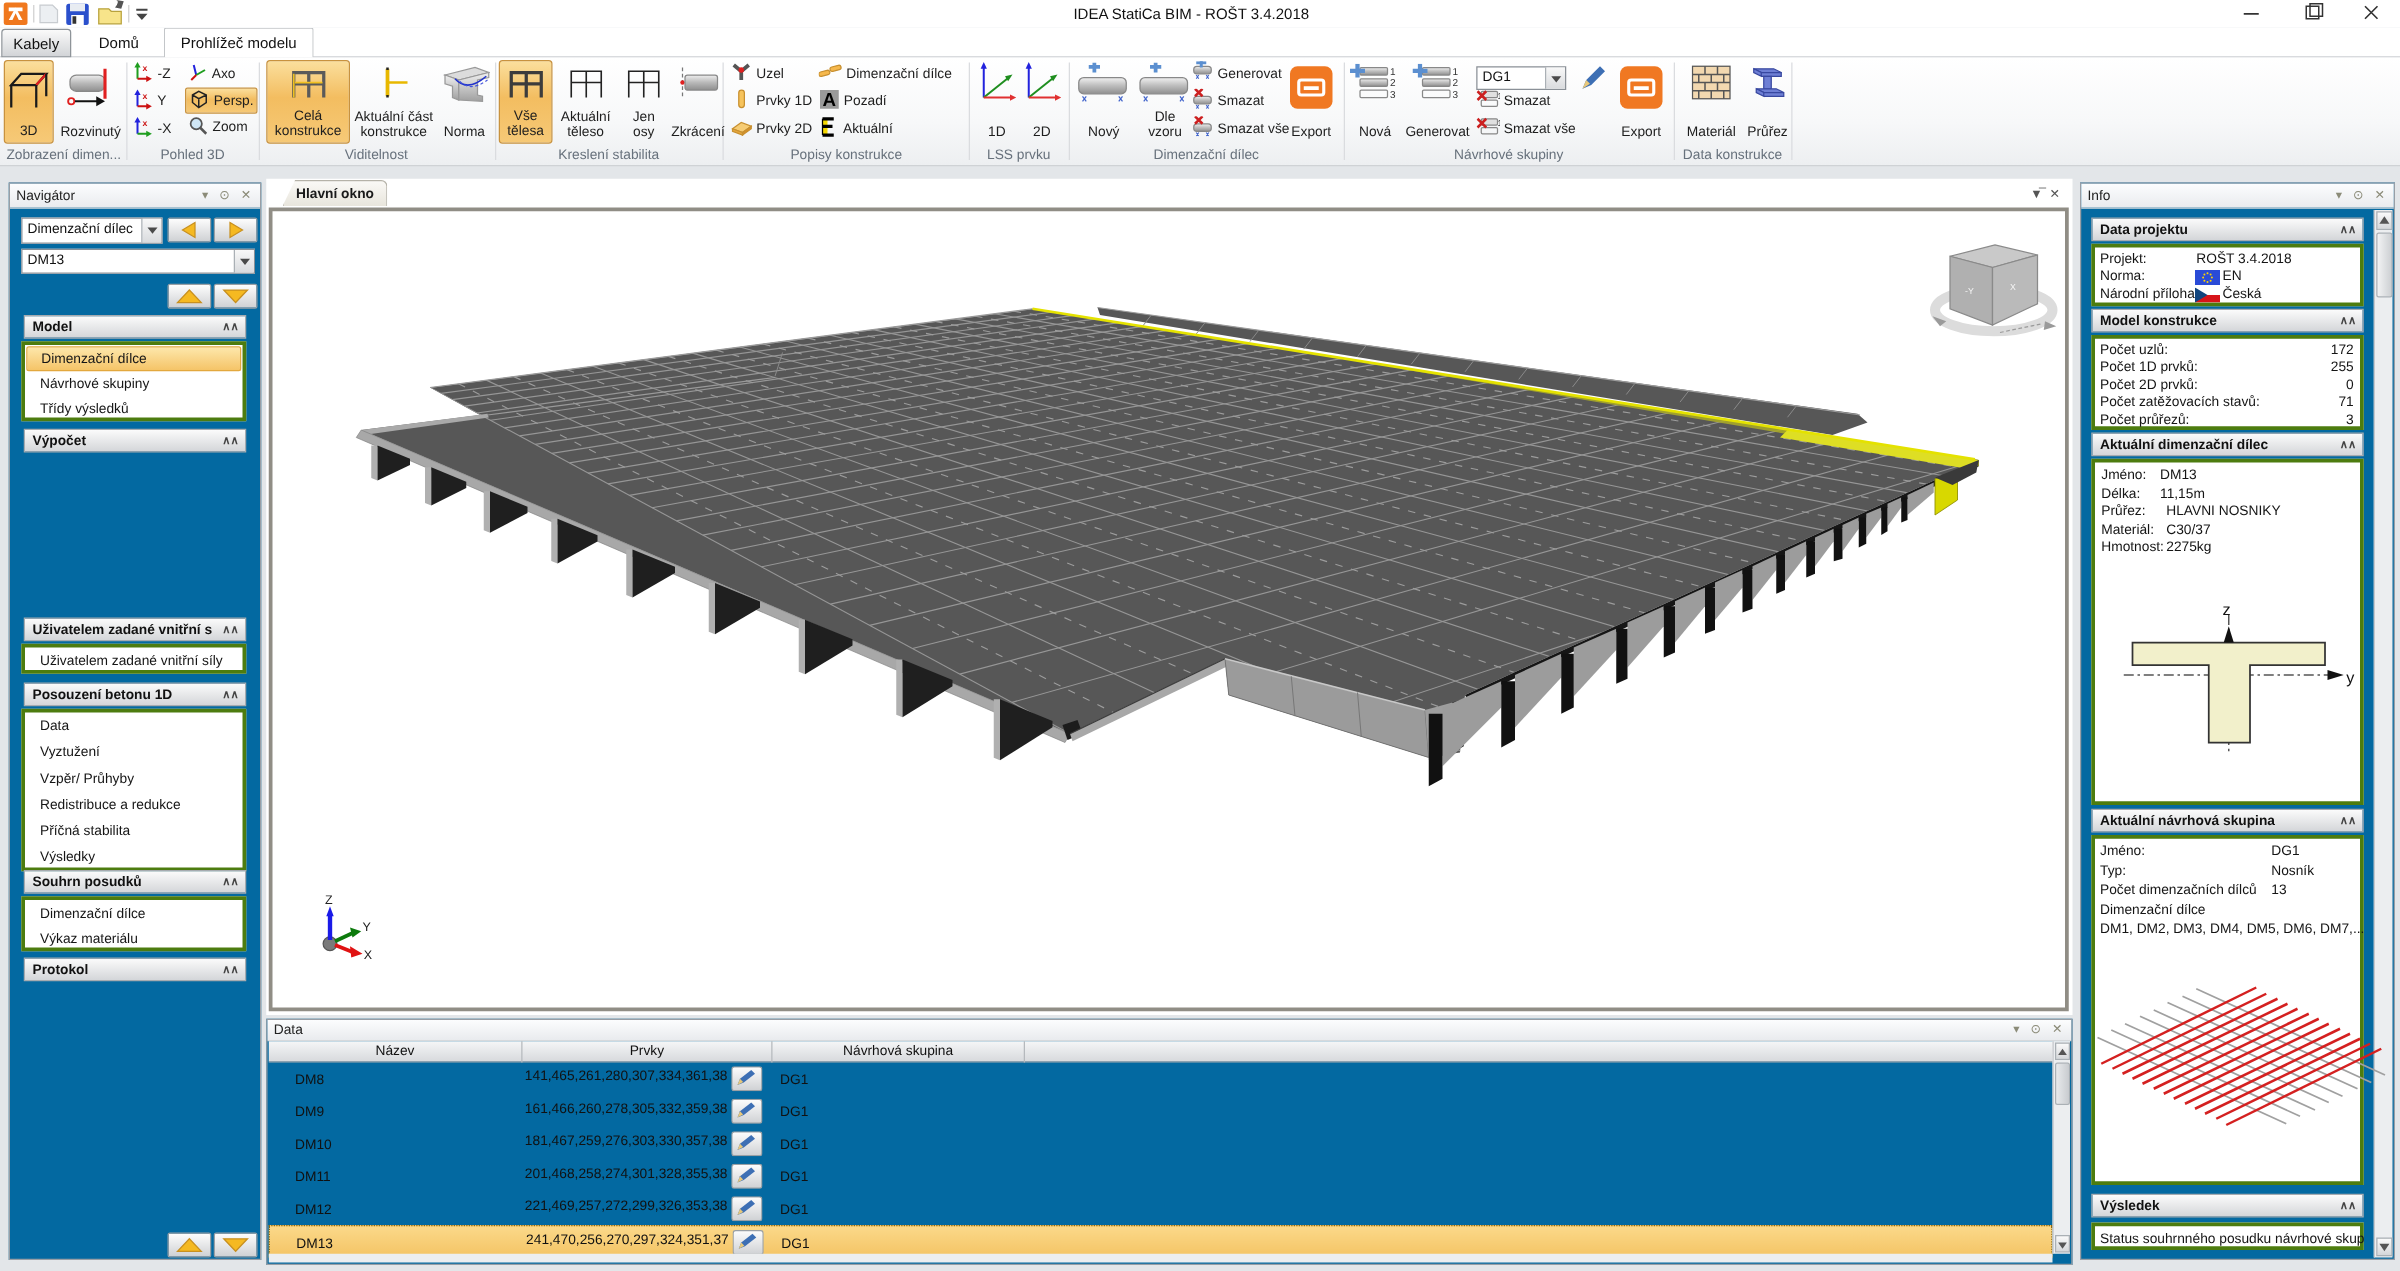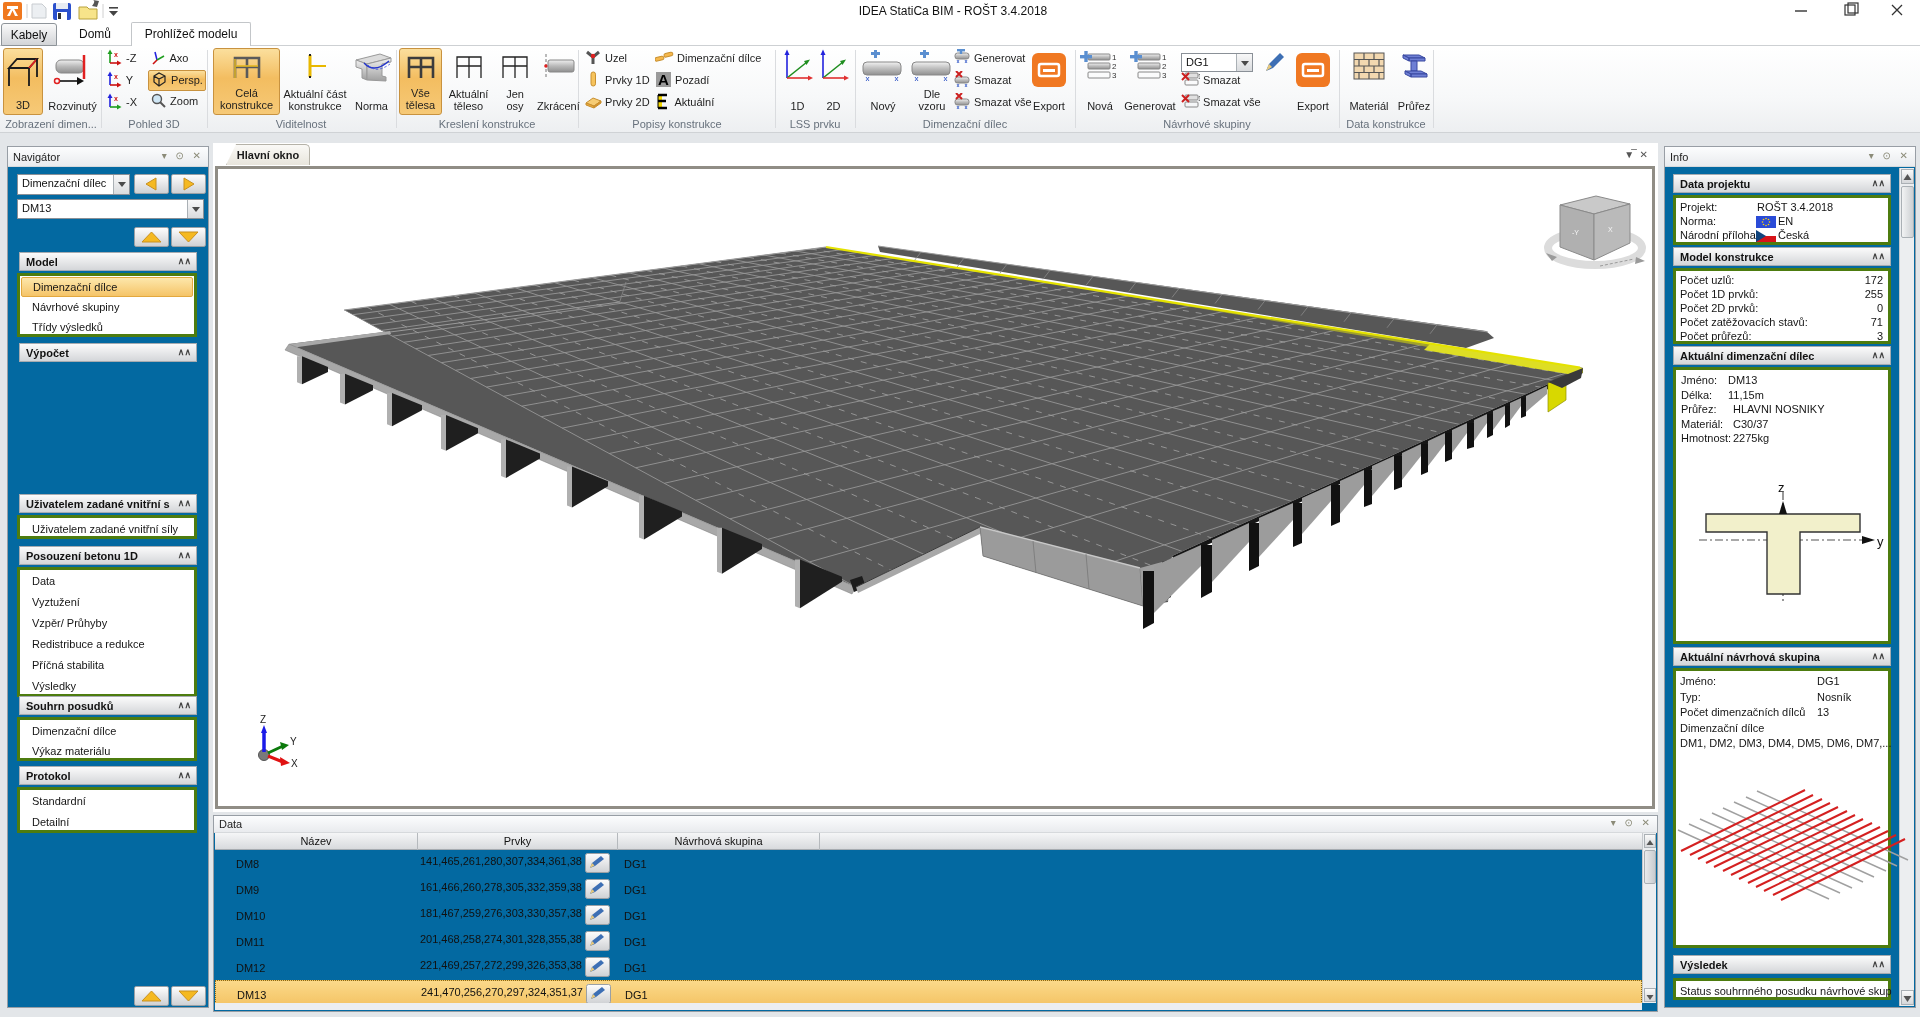--- a/index.html
+++ b/index.html
@@ -70,21 +70,21 @@
     <div class="gsep" style="left:396px"></div>
     <div class="gsep" style="left:578px"></div>
     <div class="gsep" style="left:775px"></div>
     <div class="gsep" style="left:855px"></div>
     <div class="gsep" style="left:1075px"></div>
     <div class="gsep" style="left:1339px"></div>
     <div class="gsep" style="left:1433px"></div>
     <div class="glabel" style="left:-39px;width:180px">Zobrazení dimen...</div>
     <div class="glabel" style="left:64px;width:180px">Pohled 3D</div>
     <div class="glabel" style="left:211px;width:180px">Viditelnost</div>
-    <div class="glabel" style="left:397px;width:180px">Kreslení konstrukce</div>
+    <div class="glabel" style="left:397px;width:180px">Kreslení stabilita</div>
     <div class="glabel" style="left:587px;width:180px">Popisy konstrukce</div>
     <div class="glabel" style="left:725px;width:180px">LSS prvku</div>
     <div class="glabel" style="left:875px;width:180px">Dimenzační dílec</div>
     <div class="glabel" style="left:1117px;width:180px">Návrhové skupiny</div>
     <div class="glabel" style="left:1296px;width:180px">Data konstrukce</div>
     <div class="bigbtn sel" style="left:3px;width:40px">
 <svg width="38" height="40" style="margin-top:3px">
         <path d="M5 16 L13 7 L33 7 L25 16 Z" fill="none" stroke="#1a1a1a" stroke-width="1.8"></path>
         <path d="M33 7 L25 16" stroke="#e02020" stroke-width="1.8"></path>
         <path d="M5 16 V34 M25 16 V34 M33 7 V25" stroke="#1a1a1a" stroke-width="1.8" fill="none"></path>
@@ -376,24 +376,20 @@
       <div class="item " style="top:64px">Redistribuce a redukce</div>
       <div class="item " style="top:85px">Příčná stabilita</div>
       <div class="item " style="top:106px">Výsledky</div>
     </div>
     <div class="ghead" style="left:11px;top:549px;width:178px">Souhrn posudků<span class="gchev">∧∧</span></div>
     <div class="gbox" style="left:9px;top:570px;width:180px;height:44px">
       <div class="item " style="top:1px">Dimenzační dílce</div>
       <div class="item " style="top:21px">Výkaz materiálu</div>
     </div>
     <div class="ghead" style="left:11px;top:619px;width:178px">Protokol<span class="gchev">∧∧</span></div>
-    <div class="gbox" style="left:9px;top:640px;width:180px;height:46px">
-      <div class="item " style="top:1px">Standardní</div>
-      <div class="item " style="top:22px">Detailní</div>
-    </div>
     <div class="navbtn" style="left:126px;top:839px"><svg width="33" height="18">
         <path d="M16.5 4 L26 14 L7 14 Z" fill="#f5b921" stroke="#c89020"></path>
       </svg></div>
     <div class="navbtn" style="left:163px;top:839px"><svg width="33" height="18">
         <path d="M7 4 L26 4 L16.5 14 Z" fill="#f5b921" stroke="#c89020"></path>
       </svg></div>
   </div>
 <div class="abs" style="left:213px;top:143px;width:1445px;height:669px;background:#fff">
  <div class="abs" style="left:13px;top:1px;width:84px;height:21px;background:linear-gradient(#faf9f6,#e8e5dc);border:1px solid #b5b2a8;border-bottom:none;border-radius:6px 5px 0 0;font-size:11px;font-weight:bold;color:#1a1a1a;text-align:center;padding-top:4px;clip-path:polygon(12% 0,100% 0,100% 100%,0 100%)">Hlavní okno</div>
  <div class="abs" style="right:10px;top:6px;font-size:10px;color:#555">▼̅ &nbsp;✕</div>

